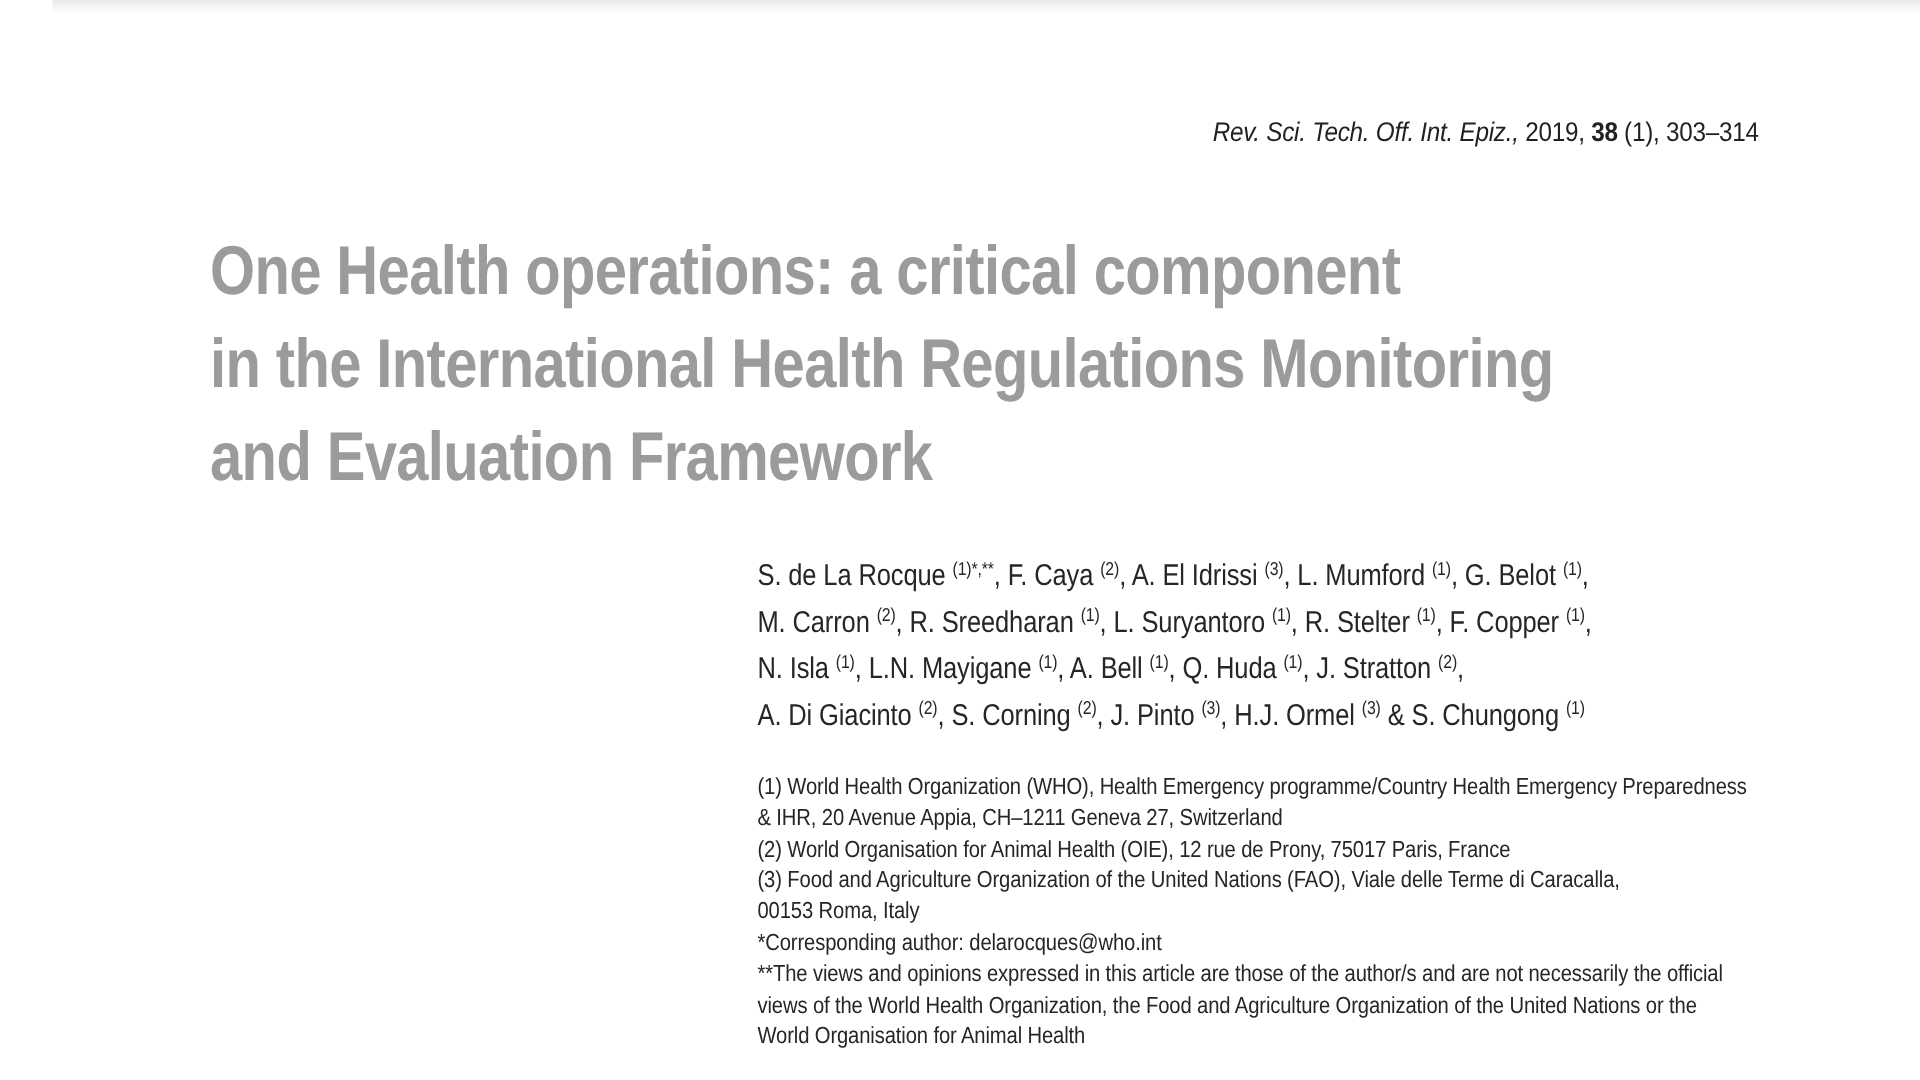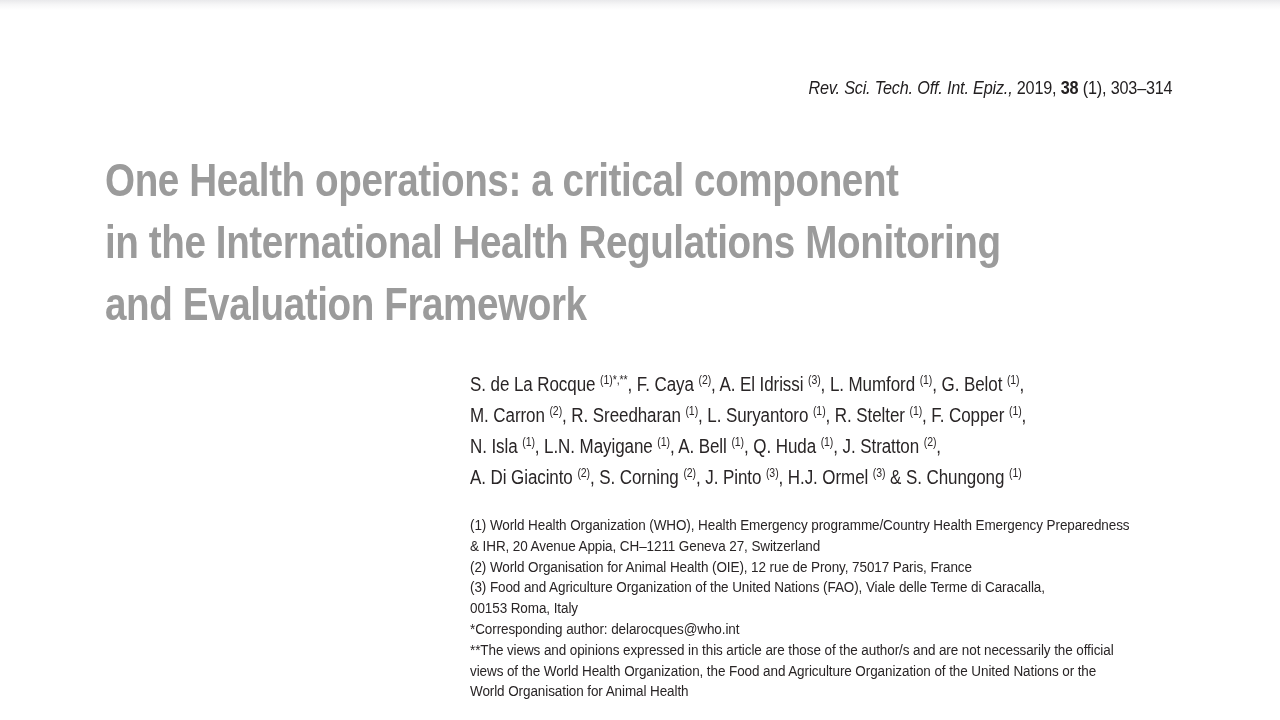--- a/index.html
+++ b/index.html
@@ -3,21 +3,21 @@
 <meta charset="utf-8">
 <style>
   * { margin: 0; padding: 0; box-sizing: border-box; }
   html, body { width: 1280px; height: 720px; overflow: hidden; }
   body {
     position: relative;
     background: #ffffff;
     font-family: "Liberation Sans", "DejaVu Sans", sans-serif;
     -webkit-font-smoothing: antialiased;
   }
-  .page { position: absolute; inset: 0; background: #ffffff; }
+  .page { position: absolute; inset: 0; background: #ffffff; margin-left: 35px; }
   .top-shadow {
     position: absolute; top: 0; left: 0; width: 1280px; height: 10px;
     background: linear-gradient(to bottom, #e9e9eb 0%, #f6f6f7 45%, #ffffff 100%);
   }
   .journal-ref {
     position: absolute; top: 78px; right: 108px;
     font-size: 18px; color: #232021; white-space: nowrap;
     transform: scaleX(0.9); transform-origin: 100% 50%;
     letter-spacing: -0.2px;
   }

